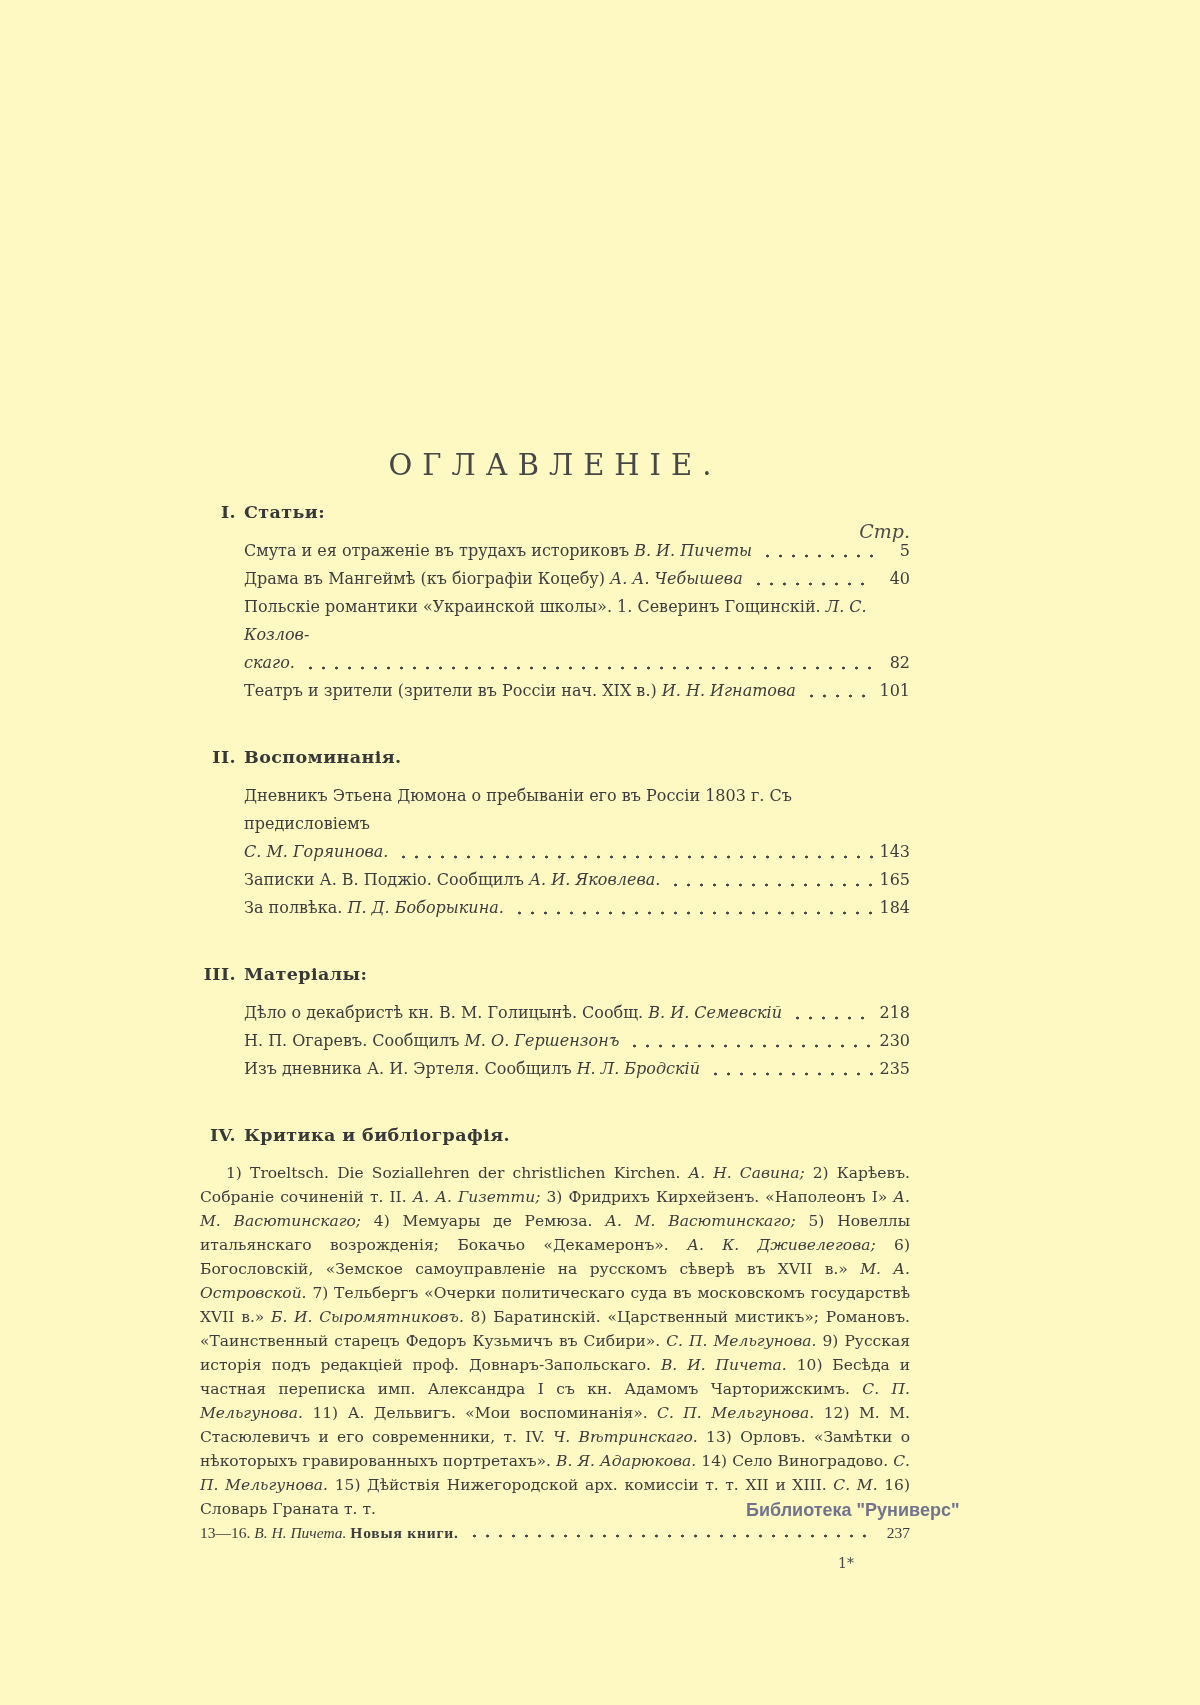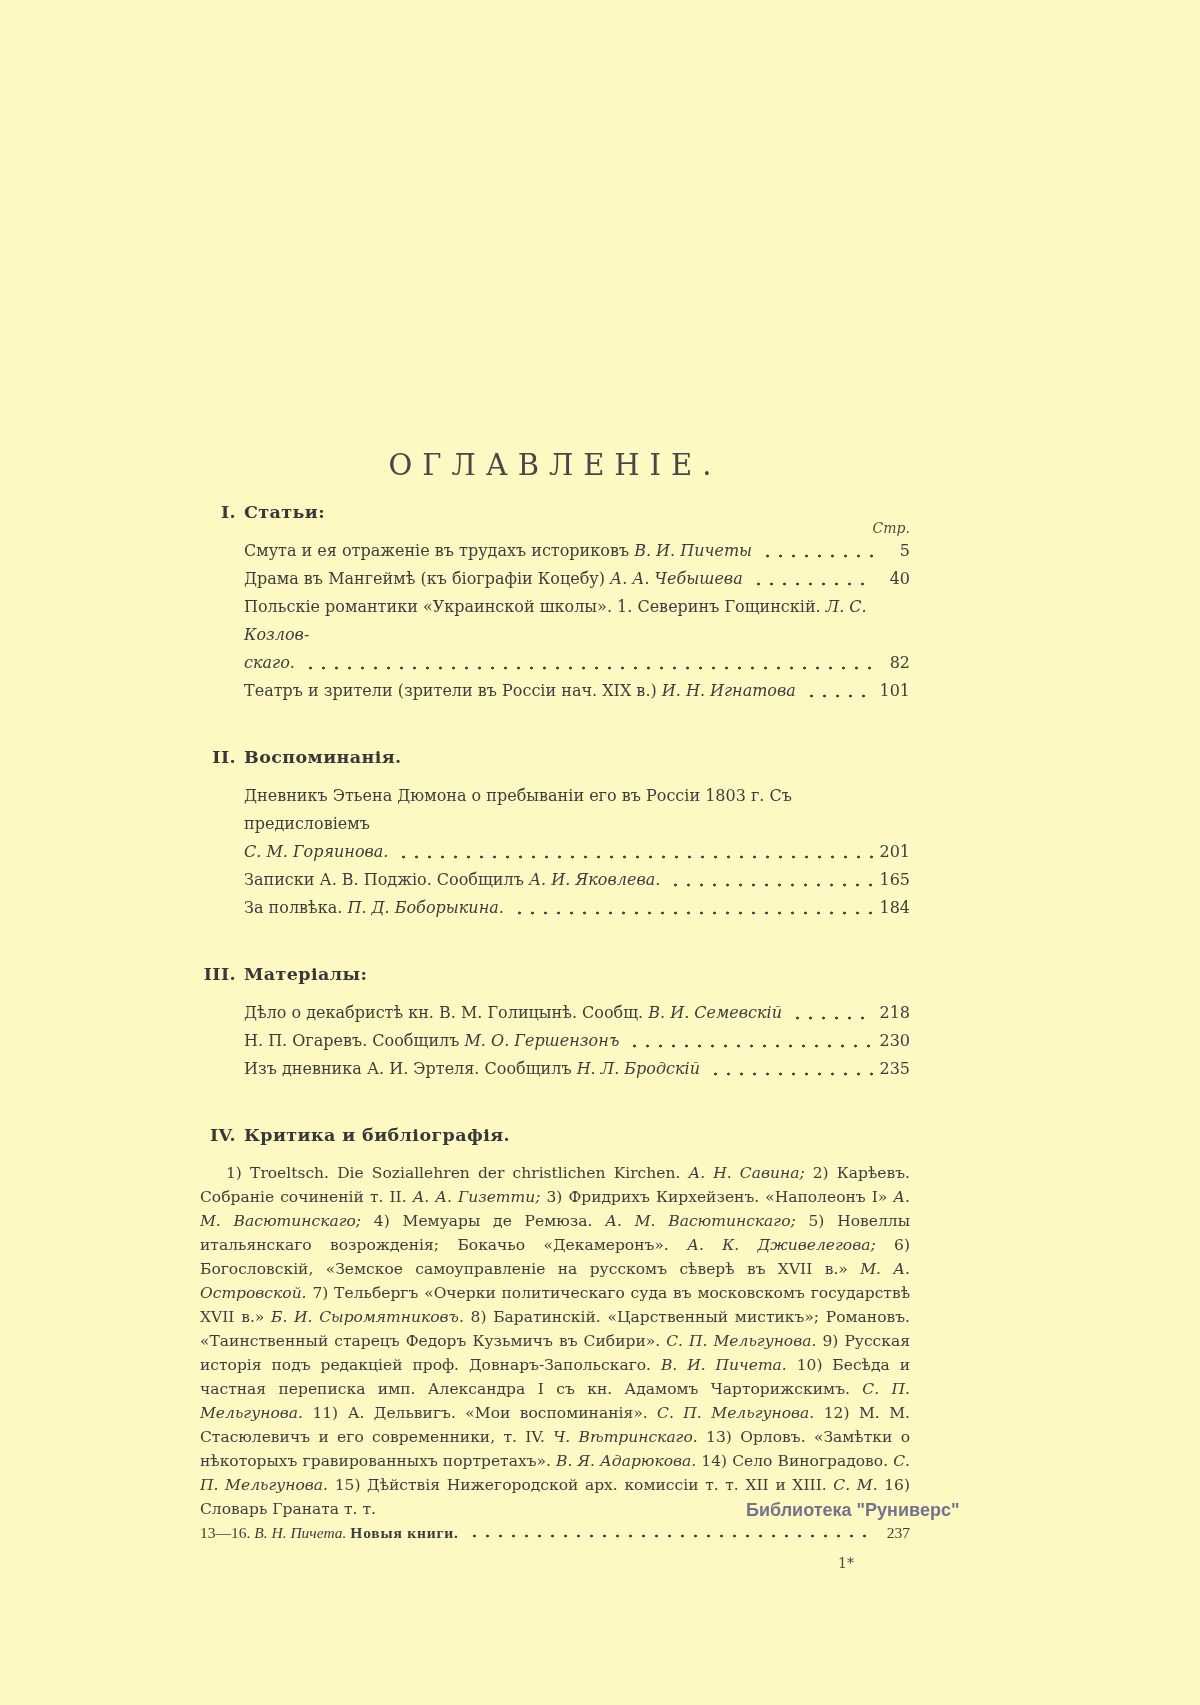--- a/index.html
+++ b/index.html
@@ -37,21 +37,21 @@
     font-weight: bold;
     letter-spacing: 0.4px;
     color: #383838;
   }
   .hnum { flex: 0 0 36px; text-align: right; padding-right: 8px; }
   .corner {
     position: absolute;
     right: 0;
     top: 20px;
     font-style: italic;
-    font-size: 14px;
+    font-size: 19px;
     color: #4a4a4a;
   }
   .rows { margin: 13px 0 0 44px; }
   .rows.norowindent { margin-left: 0; margin-top: 0; font-family: Liberation Serif, serif; }
   .row {
     display: flex;
     align-items: center;
     font-size: 16px;
     line-height: 28px;
   }
@@ -136,21 +136,21 @@
             <span class="hnum">II.</span>
             <span class="hlabel">Воспоминанія.</span>
           </h2>
           <div class="rows">
             <div class="row">
               <span class="txt"><span>Дневникъ Этьена Дюмона о пребываніи его въ Россіи 1803 г. Съ предисловіемъ</span></span>
             </div>
             <div class="row">
               <span class="txt"><span class="it">С. М. Горяинова.</span></span>
               <span class="leader"></span>
-              <span class="pg">201</span>
+              <span class="pg">143</span>
             </div>
             <div class="row">
               <span class="txt"><span>Записки А. В. Поджіо. Сообщилъ </span><span class="it">А. И. Яковлева.</span></span>
               <span class="leader"></span>
               <span class="pg">165</span>
             </div>
             <div class="row">
               <span class="txt"><span>За полвѣка. </span><span class="it">П. Д. Боборыкина.</span></span>
               <span class="leader"></span>
               <span class="pg">184</span>

